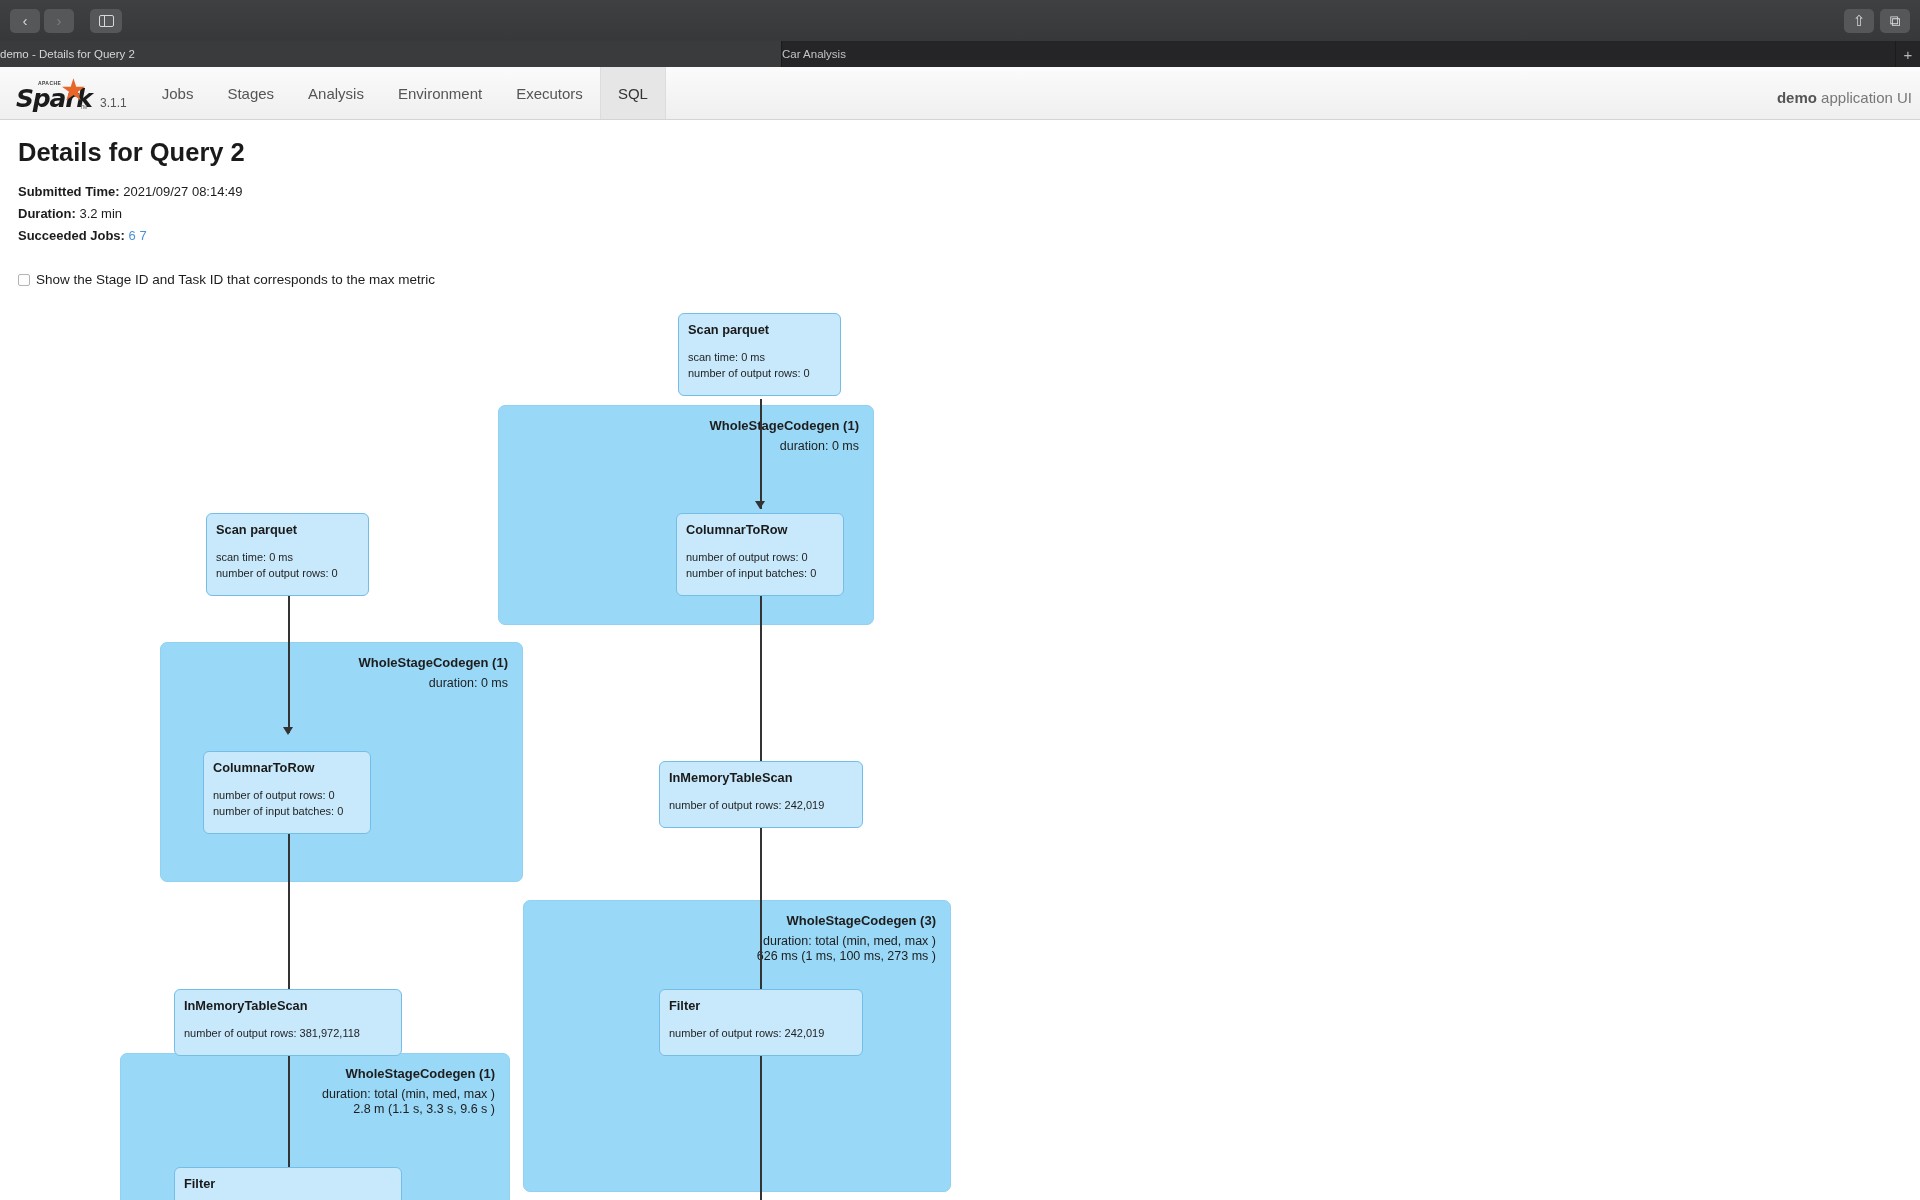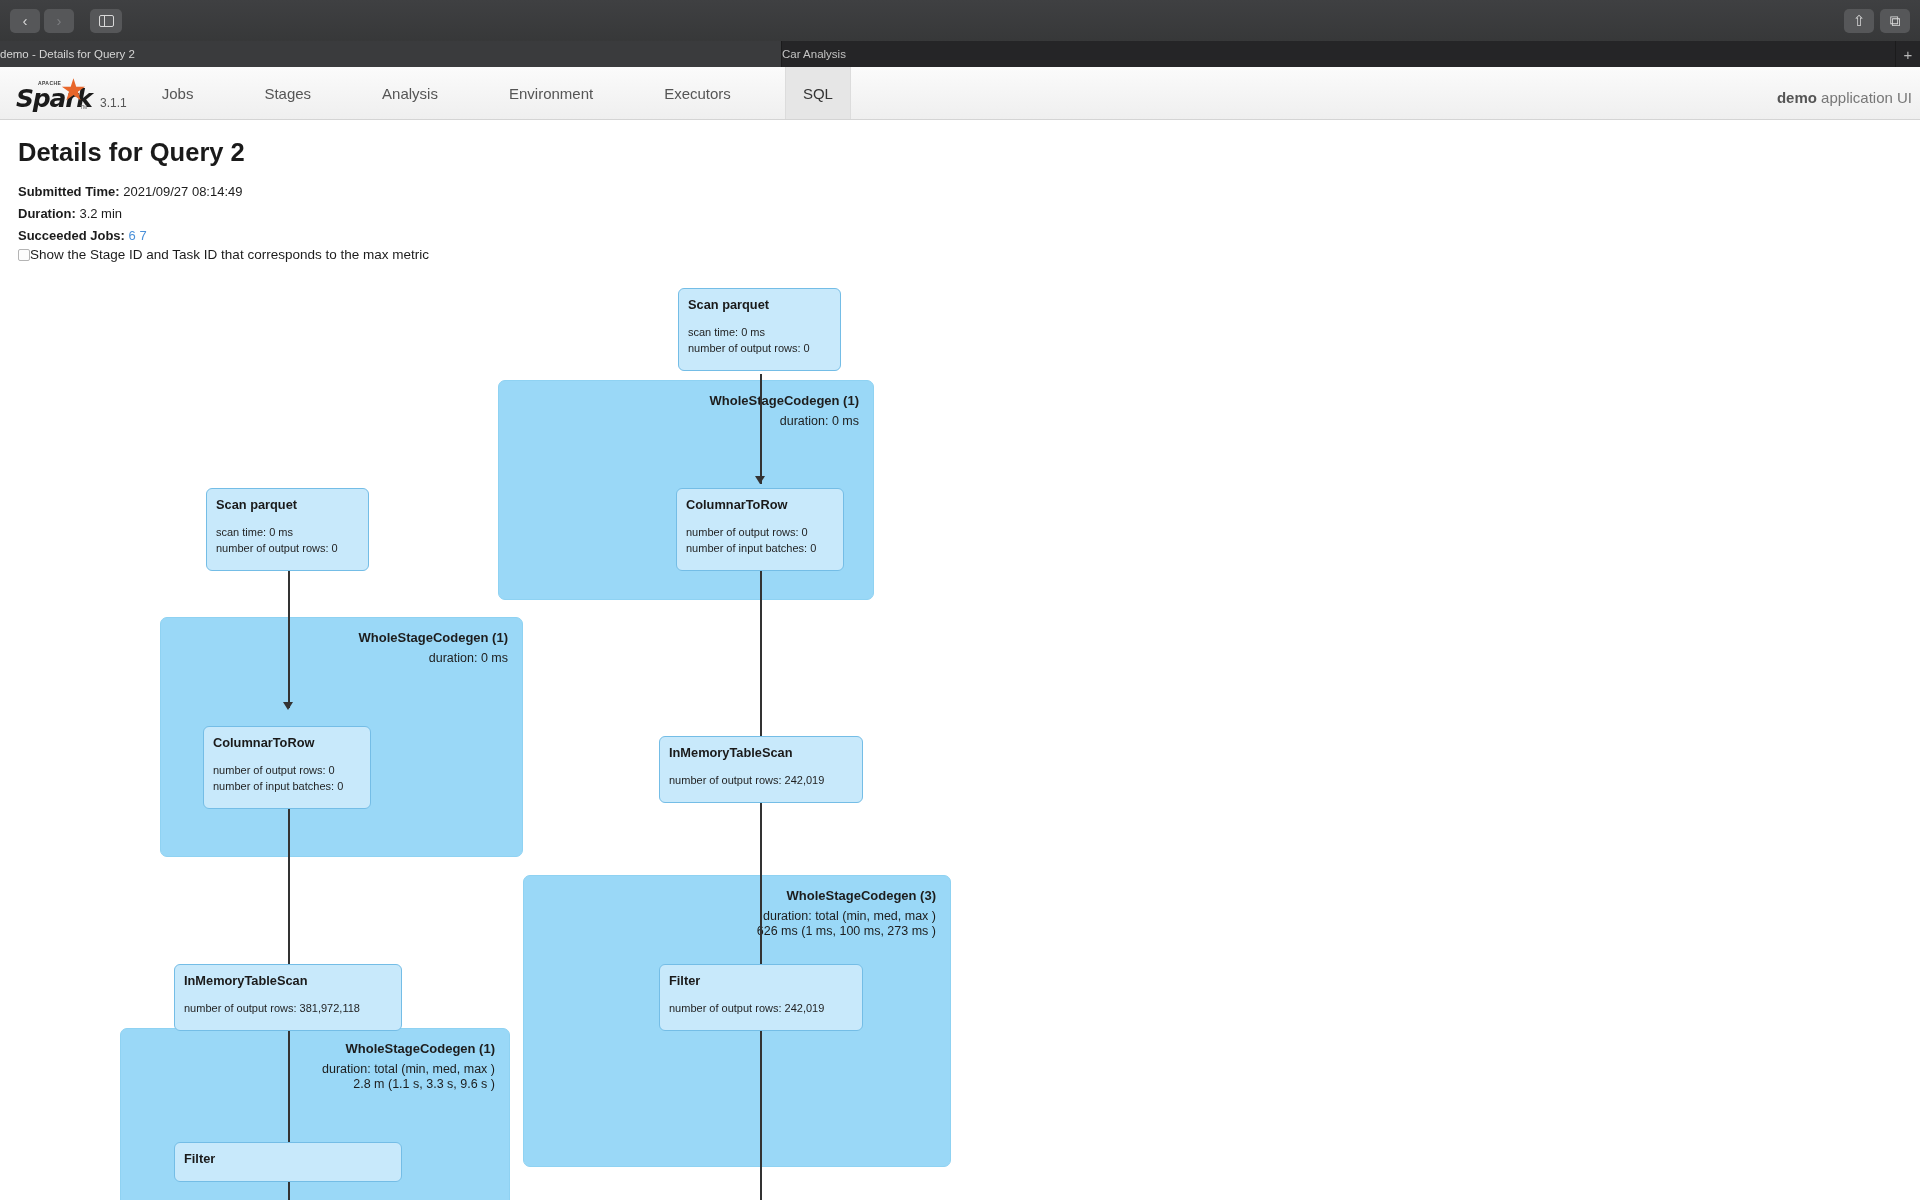--- a/index.html
+++ b/index.html
@@ -103,21 +103,21 @@
   #spark-logo .star {
     position: absolute; left: 44px; top: -2px;
     color: #e8662a; font-size: 30px; line-height: 30px;
   }
   #spark-logo .tm {
     position: absolute; left: 64px; top: 27px; font-size: 5px; color: #555;
   }
   #spark-version {
     font-size: 12px; color: #555; padding-bottom: 3px;
   }
-  #spark-tabs { display: flex; align-items: stretch; height: 100%; margin-left: 18px; gap: 37px; }
+  #spark-tabs { display: flex; align-items: stretch; height: 100%; margin-left: 18px; }
   .spark-tab {
     display: flex; align-items: center;
     padding: 0 17px;
     font-size: 15px; color: #555;
     height: 100%;
   }
   .spark-tab.active {
     background: #e6e6e6;
     border-left: 1px solid #dcdcdc;
     border-right: 1px solid #dcdcdc;
@@ -134,22 +134,22 @@
   h1#page-title {
     font-size: 25.5px; font-weight: bold; color: #1a1a1a;
     margin: 4px 0 14px 0;
   }
   .meta-line {
     font-size: 13px; color: #1c1c1c; line-height: 22px;
   }
   .meta-line b { font-weight: bold; }
   .job-link { color: #4a90d9; text-decoration: none; }
   #checkbox-row {
-    display: flex; align-items: center; 
-    margin-top: 0; font-size: 13.5px; color: #1c1c1c;
+    display: flex; align-items: center; gap: 6px;
+    margin-top: 25px; font-size: 13.5px; color: #1c1c1c;
   }
   #max-metric-checkbox {
     width: 12px; height: 12px;
     border: 1px solid #b4b4b4; border-radius: 2px; background: #fdfdfd;
   }
 
   
   #dag {
     position: relative;
     width: 1900px; height: 880px;

